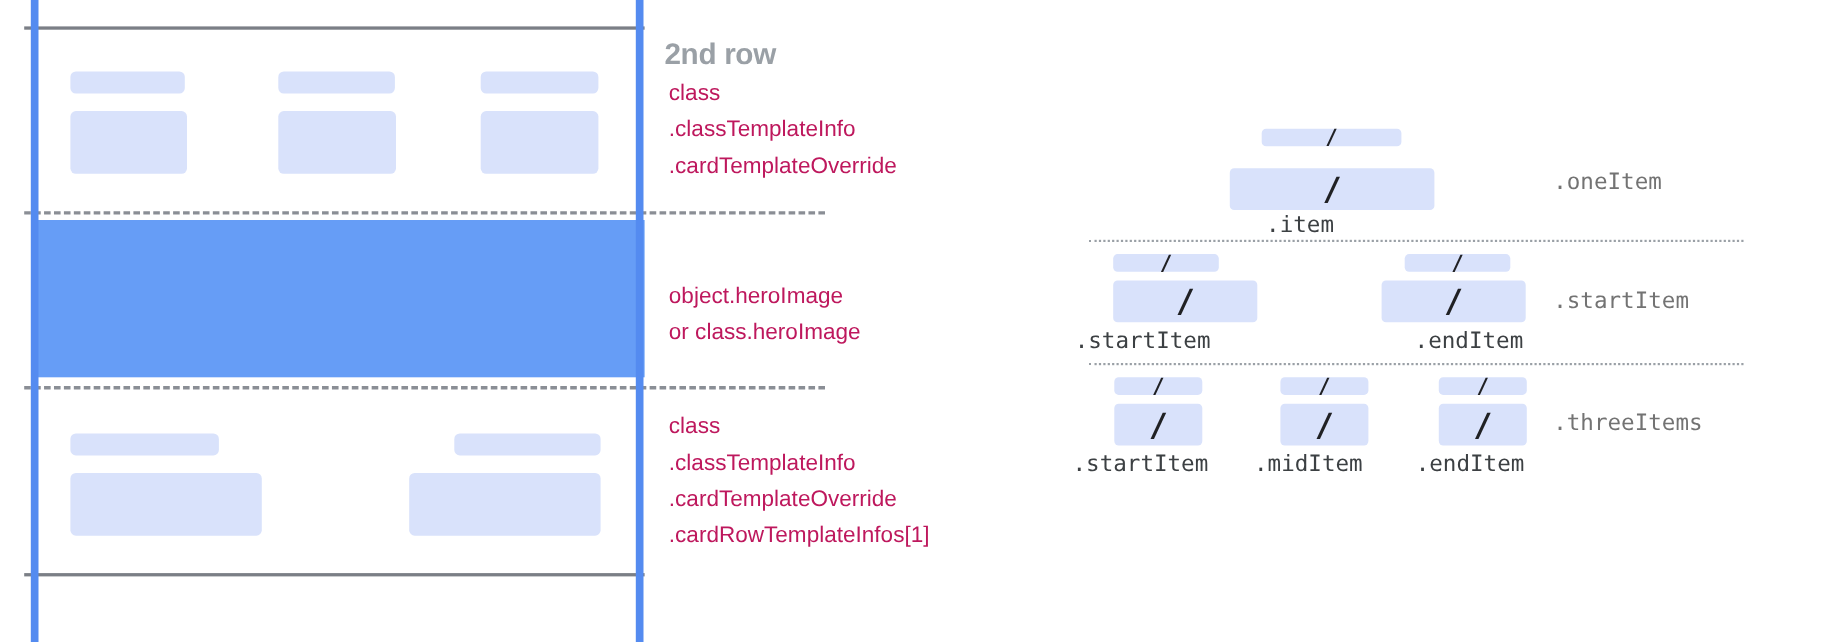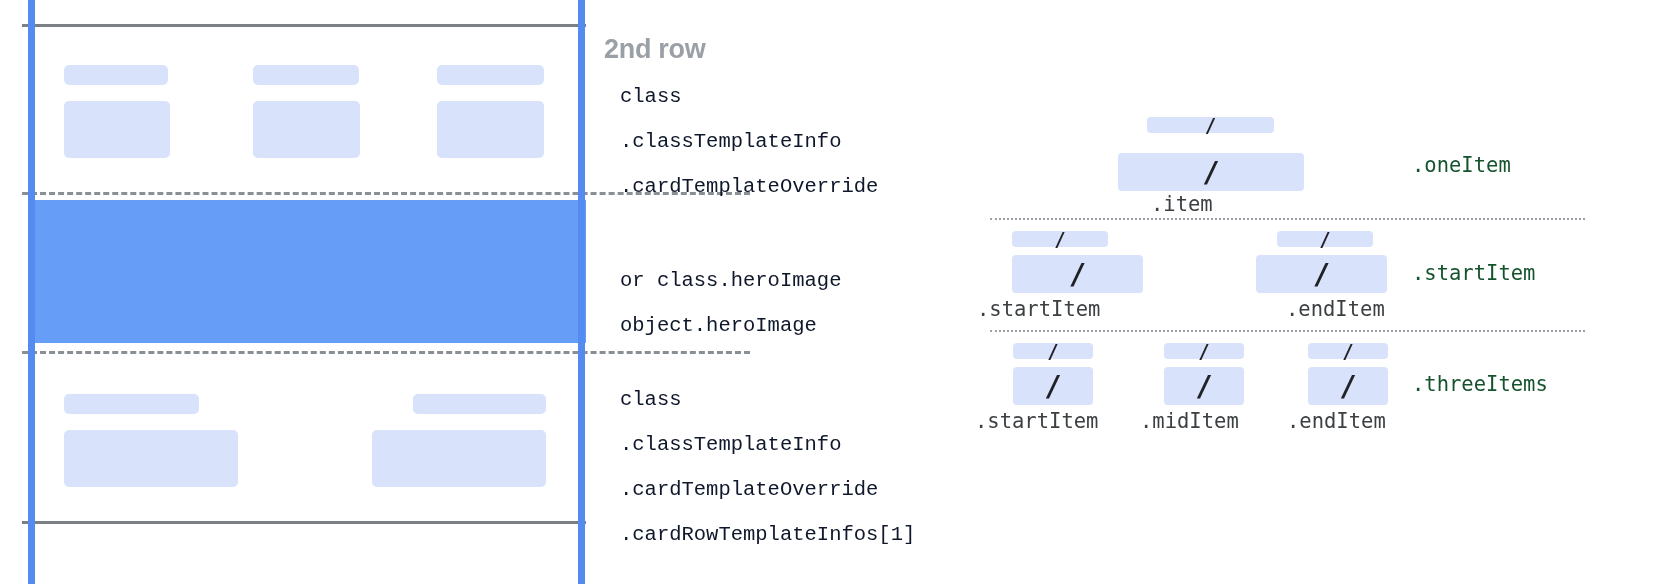--- a/index.html
+++ b/index.html
@@ -57,26 +57,26 @@
     font-family: "Liberation Sans", sans-serif;
     font-weight: bold;
     font-size: 27px;
     color: #9aa0a6;
     letter-spacing: -0.3px;
     line-height: 34px;
     margin: 0 0 2px 0;
     white-space: pre;
   }
   .ann-code {
-    font-family: Liberation Mono, monospace;
+    font-family: Liberation Sans, sans-serif;
     font-size: 20.5px;
     line-height: 29px;
-    color: #0f172a;
-    white-space: pre;
-    margin: 16px;
+    color: #be185d;
+    white-space: pre;
+    margin: 4px;
   }
 
   
   #items-diagram {
     position: absolute;
     left: 960px; top: 0;
     width: 716px; height: 584px;
   }
   .sep-dotted {
     position: absolute;
@@ -104,21 +104,21 @@
     position: absolute;
     font-family: "DejaVu Sans Mono", monospace;
     font-size: 20.5px;
     color: #3c4043;
     white-space: pre;
   }
   .grp-label {
     position: absolute;
     font-family: "DejaVu Sans Mono", monospace;
     font-size: 20.5px;
-    color: #14532d;
+    color: #737373;
     white-space: pre;
   }
 </style>
 </head>
 <body>
 
 <div id="card-mock">
 
   <div class="rule-solid" style="left:22px; top:24px; width:564px;"></div>
   <div class="rule-dashed" style="left:22px; top:192px; width:728px;"></div>
@@ -146,22 +146,22 @@
 </div>
 
 <div class="ann" style="left:604px; top:32px;">
   <p class="ann-title">2nd row</p>
   <p class="ann-code">class</p>
   <p class="ann-code">.classTemplateInfo</p>
   <p class="ann-code">.cardTemplateOverride</p>
 </div>
 
 <div class="ann" style="left:604px; top:250px;">
+  <p class="ann-code">object.heroImage</p>
   <p class="ann-code">or class.heroImage</p>
-  <p class="ann-code">object.heroImage</p>
 </div>
 
 <div class="ann" style="left:604px; top:369px;">
   <p class="ann-code">class</p>
   <p class="ann-code">.classTemplateInfo</p>
   <p class="ann-code">.cardTemplateOverride</p>
   <p class="ann-code">.cardRowTemplateInfos[1]</p>
 </div>
 
 <div id="items-diagram">

